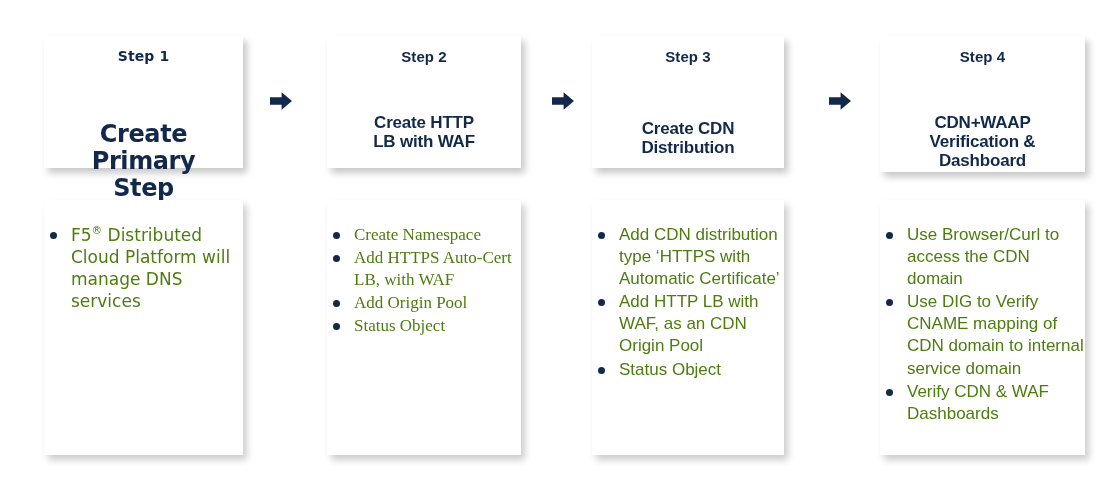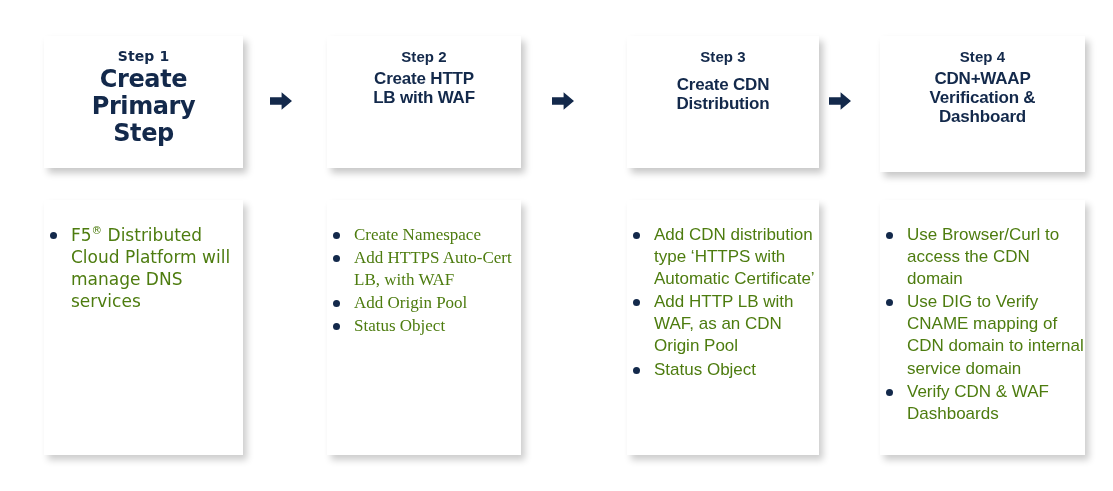--- a/index.html
+++ b/index.html
@@ -36,20 +36,21 @@
     left: 0;
     background: #ffffff;
     box-shadow: 4px 5px 7px rgba(0,0,0,0.22);
     box-sizing: border-box;
     text-align: center;
     padding: 0 4px;
     display: flex;
     flex-direction: column;
     align-items: center;
     justify-content: flex-start;
+    gap: 44px;
   }
 
   .step-label {
     color: #13294b;
     font-size: 15px;
     font-weight: bold;
     line-height: 1.1;
     letter-spacing: 0.1px;
     white-space: nowrap;
   }
@@ -124,21 +125,21 @@
   .arrow svg { display: block; }
 </style>
 </head>
 <body>
 
 <div class="stage">
 
   <div class="column col-1" style="left:44px; width:199px;">
     <div class="header-card" style="top:36px; width:199px; height:132px; padding-top:13px;">
       <div class="step-label">Step 1</div>
-      <div class="step-title" style="margin-top:2px;">
+      <div class="step-title" style="margin-top:13px;">
         <div>Create</div>
         <div>Primary</div>
         <div>Step</div>
       </div>
     </div>
 
     <div class="body-card" style="top:200px; width:199px; height:255px;">
       <ul class="bullets" style="padding-top:24px;">
         <li class="bullet-item">
           <span class="bullet-dot"></span>
@@ -184,21 +185,21 @@
       </ul>
     </div>
   </div>
 
   <div class="arrow" style="left:550px; top:88px;">
     <svg width="26" height="26" viewBox="0 0 26 26" aria-hidden="true">
       <path d="M2 9.2 H13.6 V4.2 L24 13 L13.6 21.8 V16.8 H2 Z" fill="#13294b"></path>
     </svg>
   </div>
 
-  <div class="column col-3" style="left:627px; width:192px;text-decoration:underline;">
+  <div class="column col-3" style="left:592px; width:192px;text-decoration:underline;">
     <div class="header-card" style="top:36px; width:192px; height:132px; padding-top:13px;">
       <div class="step-label">Step 3</div>
       <div class="step-title" style="margin-top:9px;">
         <div>Create CDN</div>
         <div>Distribution</div>
       </div>
     </div>
 
     <div class="body-card" style="top:200px; width:192px; height:255px;">
       <ul class="bullets" style="padding-top:24px;">

